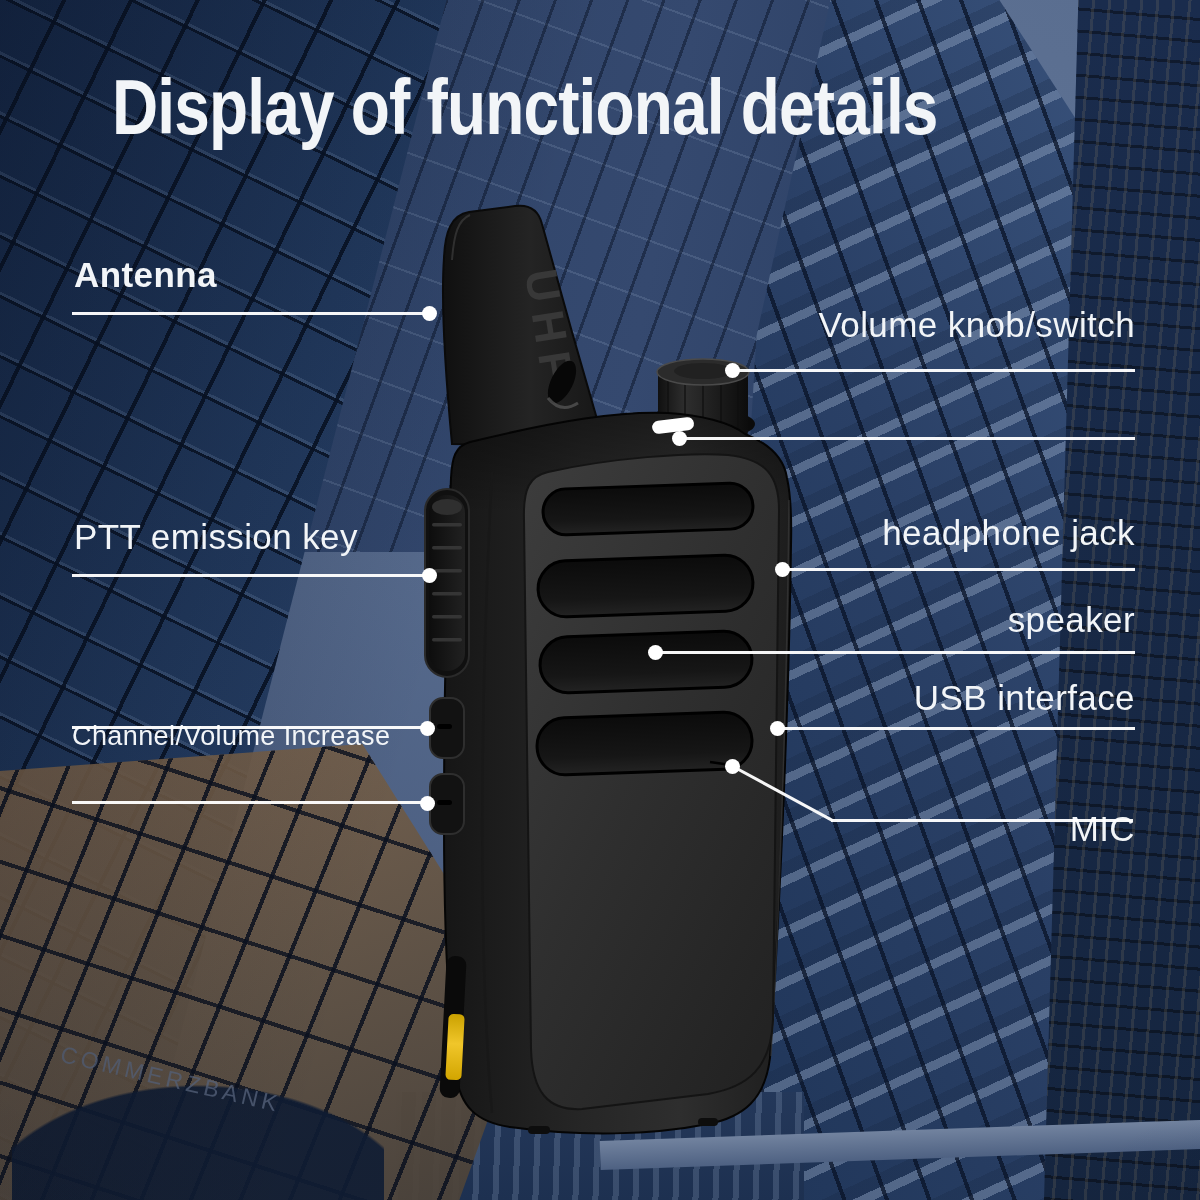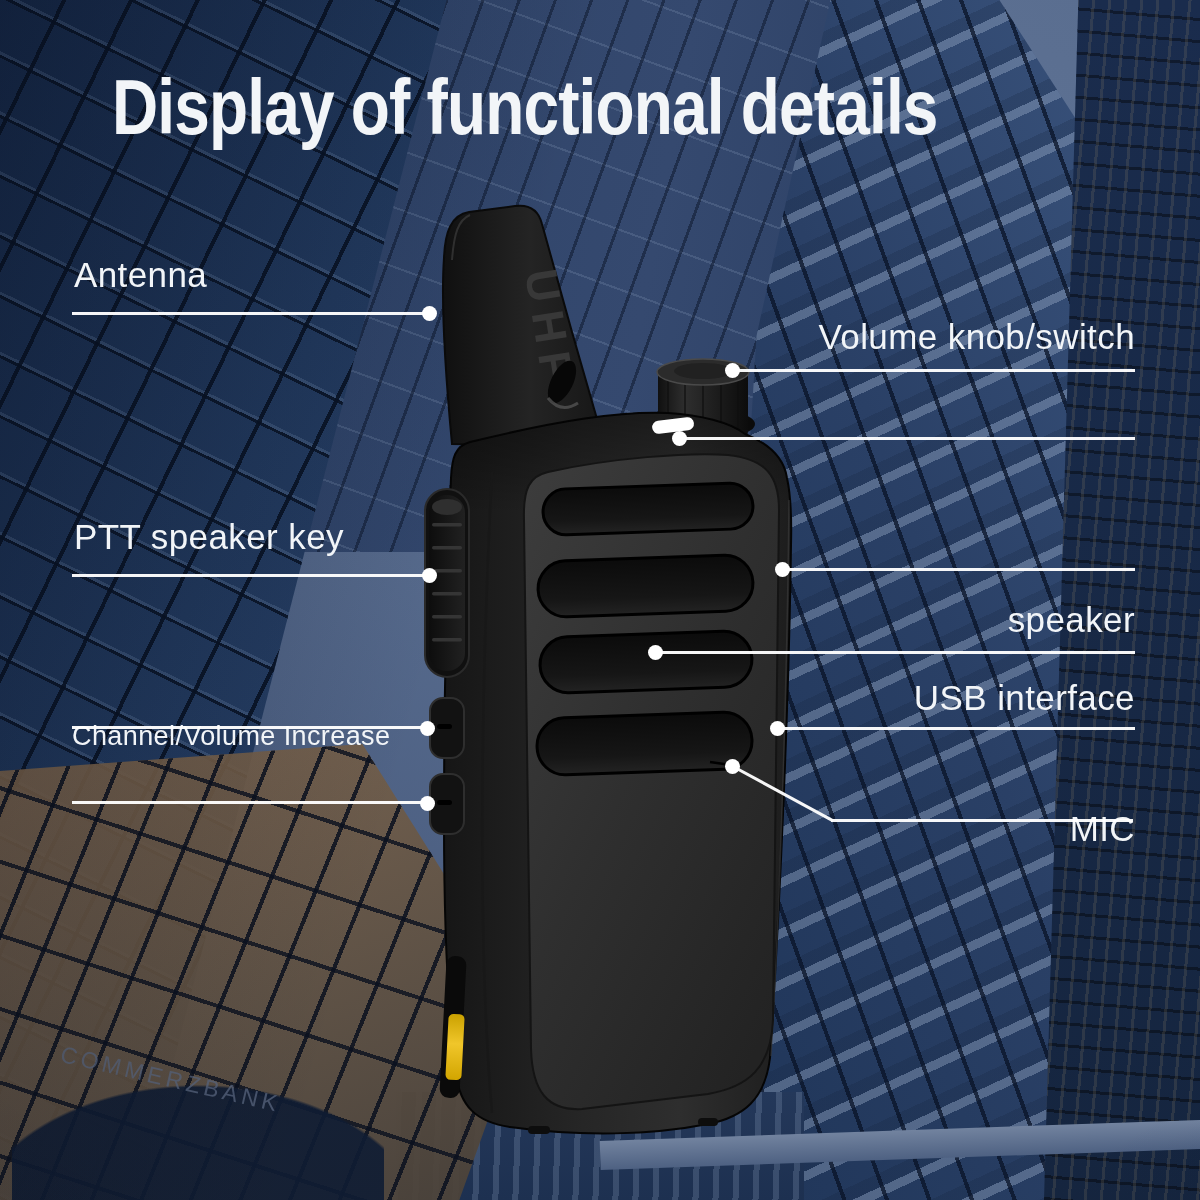--- a/index.html
+++ b/index.html
@@ -251,42 +251,43 @@
       <rect x="443" y="956" width="20" height="142" rx="9" fill="#0a0a0a" transform="rotate(3 453 1027)"></rect>
       <rect x="447" y="1014" width="16" height="66" rx="5" fill="url(#gGold)" transform="rotate(3 455 1047)"></rect>
     </g>
 
     <rect x="528" y="1126" width="22" height="8" rx="4" fill="#0d0d0d"></rect>
     <rect x="698" y="1118" width="20" height="8" rx="4" fill="#0d0d0d"></rect>
   </svg>
 
   <h1 class="title">Display of functional details</h1>
 
-  <div class="lbl" style="left:74px;top:256px;">Antenna</div>
+  <div class="lbl" style="left:74px;top:256px;font-weight:bold;">Antenna</div>
   <div class="cline" style="left:72px;top:312px;width:352px;"></div>
   <div class="cdot" style="left:422px;top:306px;"></div>
 
-  <div class="lbl" style="left:74px;top:518px;">PTT speaker key</div>
+  <div class="lbl" style="left:74px;top:518px;">PTT emission key</div>
   <div class="cline" style="left:72px;top:574px;width:352px;"></div>
   <div class="cdot" style="left:422px;top:568px;"></div>
 
   <div class="lbl sm" style="left:72px;top:686px;">Channel/Volume Increase</div>
   <div class="cline" style="left:72px;top:726px;width:350px;"></div>
   <div class="cdot" style="left:420px;top:721px;"></div>
 
   <div class="cline" style="left:72px;top:801px;width:350px;"></div>
   <div class="cdot" style="left:420px;top:796px;"></div>
 
-  <div class="lbl r" style="right:65px;top:318px;text-align:center;">Volume knob/switch</div>
+  <div class="lbl r" style="right:65px;top:306px;text-align:center;">Volume knob/switch</div>
   <div class="cline" style="left:733px;top:369px;width:402px;"></div>
   <div class="cdot" style="left:725px;top:363px;"></div>
 
   <div class="cline" style="left:680px;top:437px;width:455px;"></div>
   <div class="cdot" style="left:672px;top:431px;"></div>
 
+  <div class="lbl r" style="right:65px;top:514px;">headphone jack</div>
   <div class="cline" style="left:783px;top:568px;width:352px;"></div>
   <div class="cdot" style="left:775px;top:562px;"></div>
 
   <div class="lbl r" style="right:65px;top:601px;">speaker</div>
   <div class="cline" style="left:656px;top:651px;width:479px;"></div>
   <div class="cdot" style="left:648px;top:645px;"></div>
 
   <div class="lbl r" style="right:65px;top:679px;">USB interface</div>
   <div class="cline" style="left:778px;top:727px;width:357px;"></div>
   <div class="cdot" style="left:770px;top:721px;"></div>

